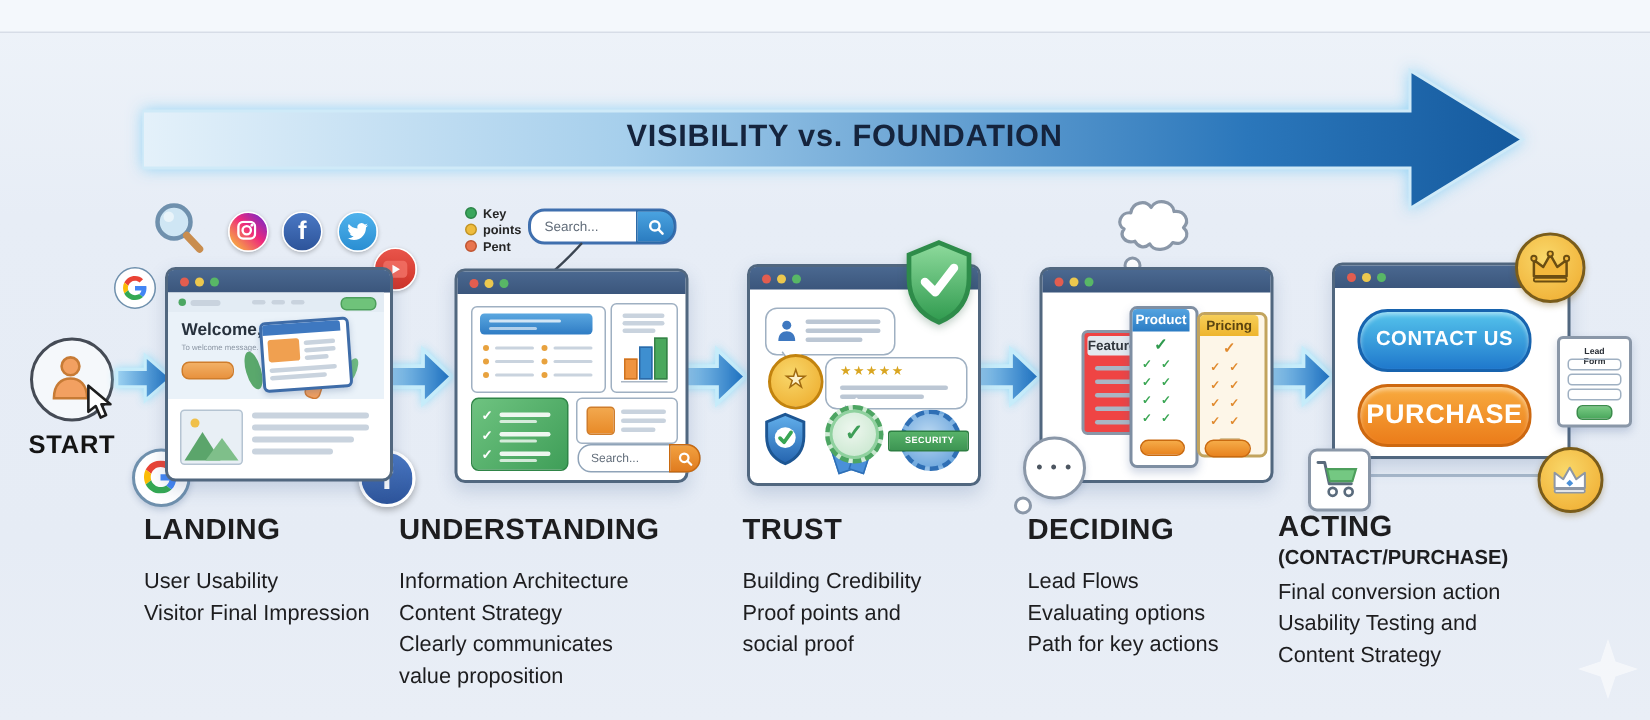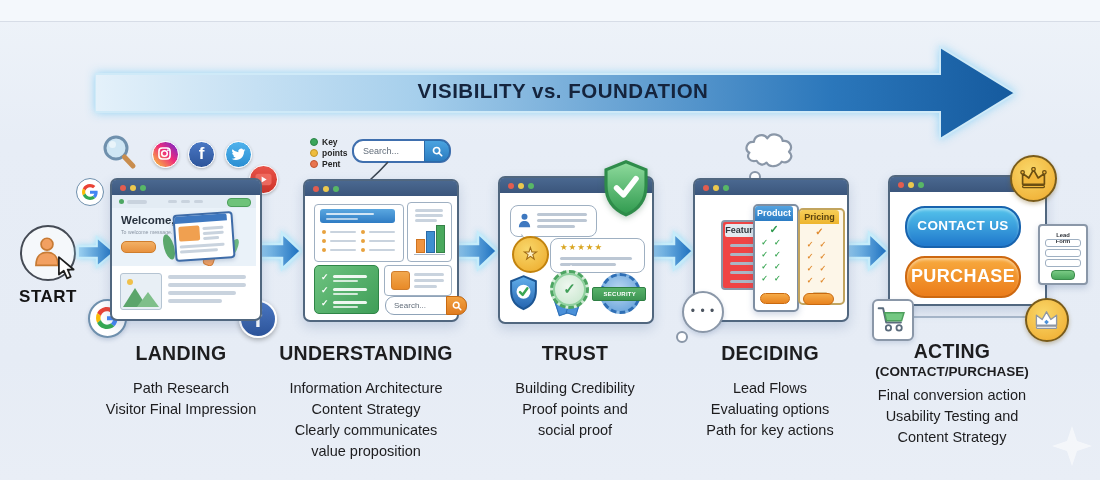--- a/index.html
+++ b/index.html
@@ -24,21 +24,21 @@
   .dot{width:6px;height:6px;border-radius:50%;}
   .d-r{background:#e25d4f}.d-y{background:#ecc84e}.d-g{background:#58b766}
   .ln{position:absolute;height:3px;border-radius:2px;background:#c9d3de;}
   .card{position:absolute;background:#fff;border:1.5px solid #9fb0c2;border-radius:4px;}
   .circle{position:absolute;border-radius:50%;}
   .tiny{display:block;text-align:center;font-size:10px;}
   
   .start-label{position:absolute;left:8px;top:287px;width:80px;text-align:center;
     font-size:17px;font-weight:bold;color:#141414;letter-spacing:.5px;}
   
-  .cap{position:absolute;top:342px;text-align:center;color:#1d1d1f;}
+  .cap{position:absolute;top:342px;color:#1d1d1f;}
   .cap .nm{font-size:19.5px;font-weight:bold;letter-spacing:.3px;}
   .cap .sub{font-size:13.5px;font-weight:bold;margin-top:1px;}
   .cap .ls{font-size:14.5px;line-height:21px;margin-top:13px;}
   
   .cta{position:absolute;border-radius:20px;color:#fff;font-weight:bold;
     text-align:center;letter-spacing:.4px;box-shadow:inset 0 2px 3px rgba(255,255,255,.45);}
   .pill-o{position:absolute;background:linear-gradient(#f5ab48,#e8831f);
     border:1.5px solid #c96a10;border-radius:6px;}
   .search{position:absolute;background:#fff;display:flex;align-items:center;}
   .search .ph{color:#626d7a;}
@@ -404,21 +404,21 @@
       <path d="M3 5 H8 L11.5 21 H28" fill="none" stroke="#5a6b7c" stroke-width="2.2" stroke-linejoin="round" stroke-linecap="round"></path>
       <polygon points="9.8,10 31.5,10 28.8,19 11.8,19" fill="#74c882" stroke="#4d9f5c" stroke-width="1.6"></polygon>
       <circle cx="14" cy="27" r="3" fill="#fff" stroke="#5a6b7c" stroke-width="2"></circle>
       <circle cx="26" cy="27" r="3" fill="#fff" stroke="#5a6b7c" stroke-width="2"></circle>
     </svg>
   </div>
 
   <div class="cap" style="left:96px;width:170px">
     <div class="nm">LANDING</div>
     <div class="ls">
-      <div>Path Research</div>
+      <div>User Usability</div>
       <div>Visitor Final Impression</div>
     </div>
   </div>
   <div class="cap" style="left:266px;width:200px">
     <div class="nm">UNDERSTANDING</div>
     <div class="ls">
       <div>Information Architecture</div>
       <div>Content Strategy</div>
       <div>Clearly communicates</div>
       <div>value proposition</div>

